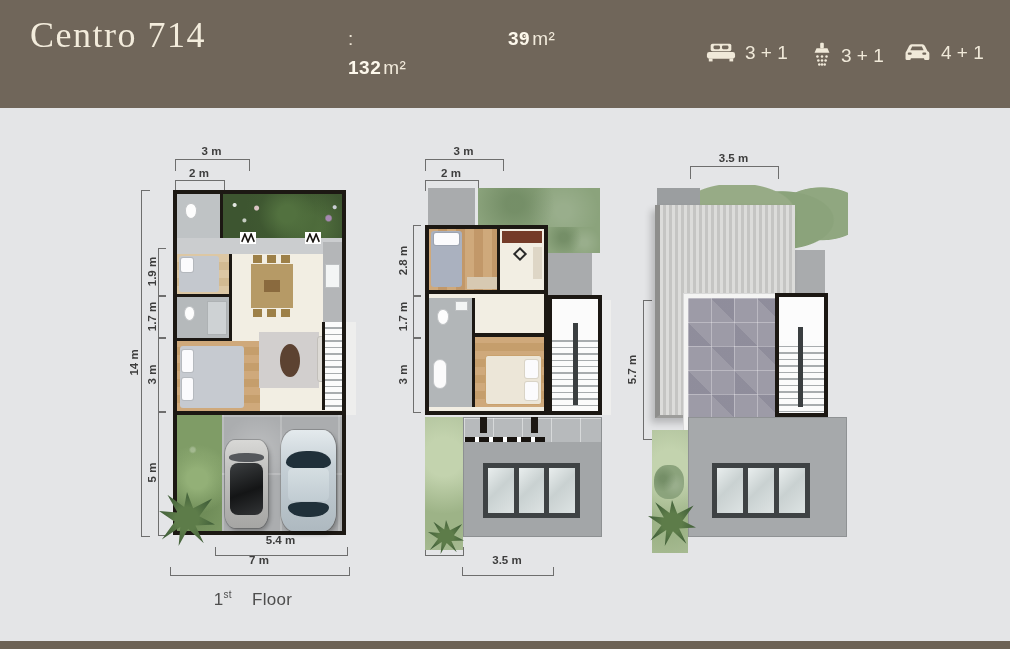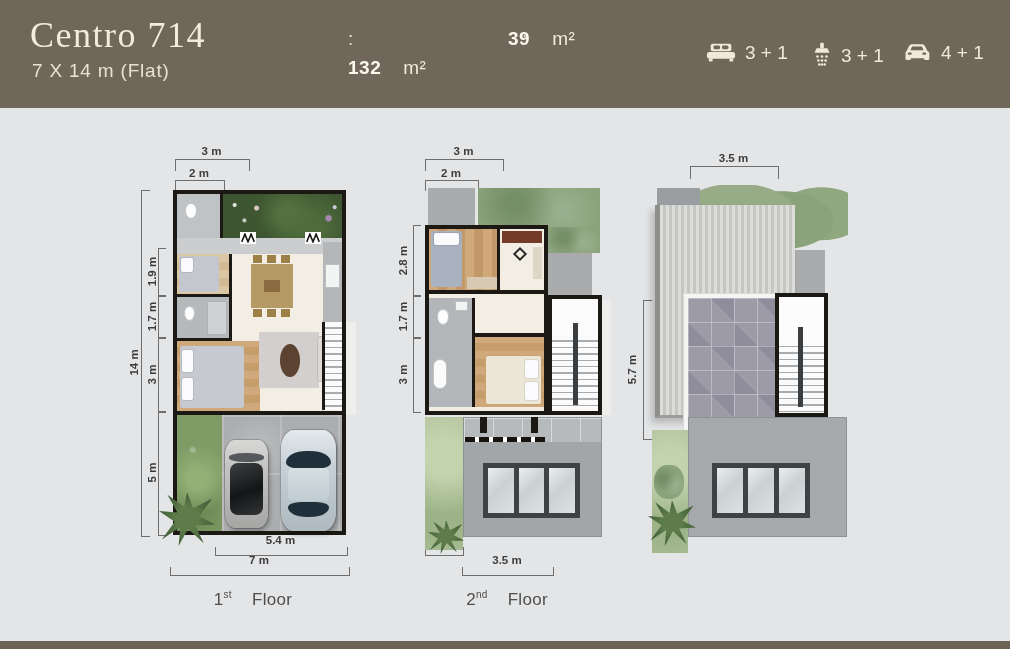--- a/index.html
+++ b/index.html
@@ -8,21 +8,21 @@
   .a{position:absolute;}
   
   .hdr{position:absolute;left:0;top:0;width:1010px;height:108px;background:#70665a;}
   .ftr{position:absolute;left:0;bottom:0;width:1010px;height:8px;background:#6c6255;}
   .title{position:absolute;left:30px;top:14px;margin:0;font-family:"Liberation Serif",serif;
          font-weight:400;font-size:36px;letter-spacing:1.5px;color:#f3ecdc;}
   .subtitle{position:absolute;left:32px;top:60px;font-size:19px;letter-spacing:.8px;color:#e9e1d1;}
   .specs{position:absolute;left:348px;top:28px;display:grid;grid-template-columns:160px 14px auto;
          row-gap:7px;font-size:19px;letter-spacing:.5px;color:#ece4d4;align-items:baseline;}
   .specs .num{font-weight:700;color:#fdf8ec;}
-  .specs .unit{margin-left:22px;color:#f1eadb;}
+  .specs .unit{margin-left:2px;color:#f1eadb;}
   .amen{position:absolute;top:42px;display:flex;align-items:center;gap:9px;color:#f0e9d9;font-size:19px;}
   .amen svg{display:block;}
   
   .dim-label{position:absolute;font-size:11.5px;font-weight:700;color:#3d3d3d;text-align:center;}
   .vdim{position:absolute;width:44px;height:13px;font-size:11.5px;font-weight:700;color:#3d3d3d;
         display:flex;align-items:center;justify-content:center;transform:rotate(-90deg);}
   .br-t{position:absolute;border-top:1.5px solid #6e6e6e;border-left:1.5px solid #6e6e6e;border-right:1.5px solid #6e6e6e;}
   .br-b{position:absolute;border-bottom:1.5px solid #6e6e6e;border-left:1.5px solid #6e6e6e;border-right:1.5px solid #6e6e6e;}
   .br-l{position:absolute;border-left:1.5px solid #6e6e6e;border-top:1.5px solid #6e6e6e;border-bottom:1.5px solid #6e6e6e;}
   .floor-label{position:absolute;font-size:17px;color:#4e4e4e;text-align:center;letter-spacing:.3px;}
@@ -98,21 +98,20 @@
   .chair{position:absolute;background:#9d8048;}
   .door-slide{position:absolute;background:repeating-linear-gradient(90deg,#17130f 0 10px,#ffffff 10px 14px);}
 </style>
 </head>
 <body>
 
 <div class="stage">
 
   <div class="hdr">
     <h1 class="title">Centro 714</h1>
-    <div class="subtitle">7 X 14 m (Flat)</div>
 
     <div class="specs">
       <span>:</span>
       <span><span class="num">39</span><span class="unit">m²</span></span>
       <span>:</span>
       <span><span class="num">132</span><span class="unit">m²</span></span>
     </div>
 
     <div class="amen" style="left:706px;">
       <span>
@@ -305,21 +304,20 @@
     <div class="wall" style="left:480px;top:417px;width:7px;height:16px;"></div>
     <div class="wall" style="left:531px;top:417px;width:7px;height:16px;"></div>
     <div class="skylight" style="left:483px;top:463px;width:97px;height:55px;">
         <span class="pane"></span>
         <span class="pane"></span>
         <span class="pane"></span>
       </div>
     <div class="a lawn-pale" style="left:425px;top:417px;width:38px;height:133px;"></div>
     <div class="a palm" style="left:428px;top:520px;width:36px;height:34px;"></div>
     <div class="a" style="left:602px;top:300px;width:9px;height:115px;background:#eeeeed;"></div>
-    <div class="floor-label" style="left:437px;top:589px;width:140px;"><span>2</span><sup>nd</sup><span class="fl-rest">Floor</span></div>
   </div>
 
   <div class="a" style="inset:0;">
     <div class="dim-label" style="left:690px;top:152px;width:87px;">3.5 m</div>
     <div class="br-t" style="left:690px;top:166px;width:87px;height:12px;"></div>
     <div class="vdim" style="left:609px;top:363px;">5.7 m</div>
     <div class="br-l" style="left:643px;top:300px;width:8px;height:138px;"></div>
 
     <div class="a sage-trees" style="left:700px;top:185px;width:148px;height:64px;"></div>
     <div class="a" style="left:657px;top:188px;width:43px;height:17px;background:#9b9ea0;"></div>

